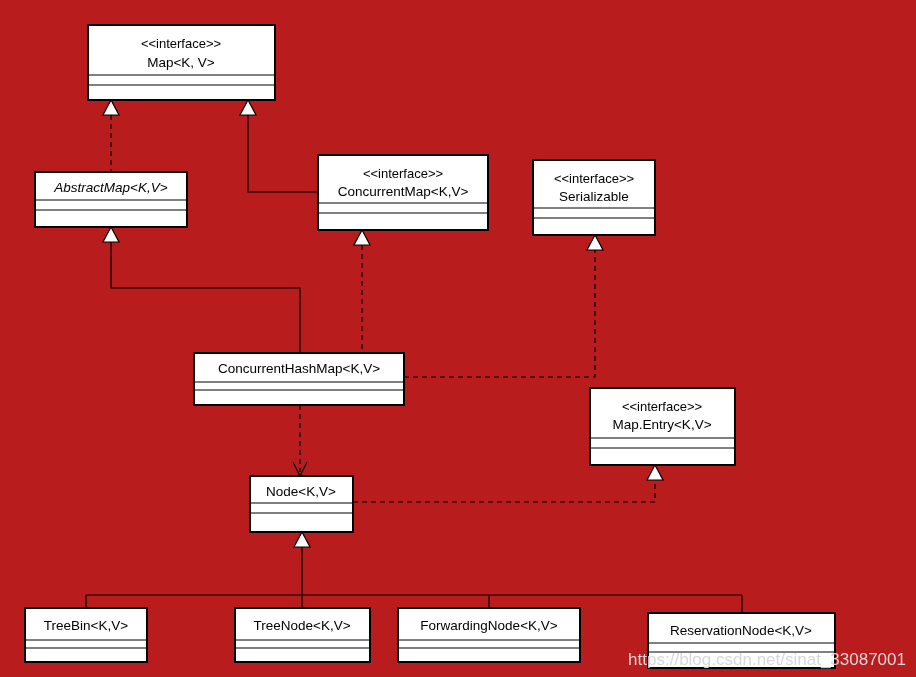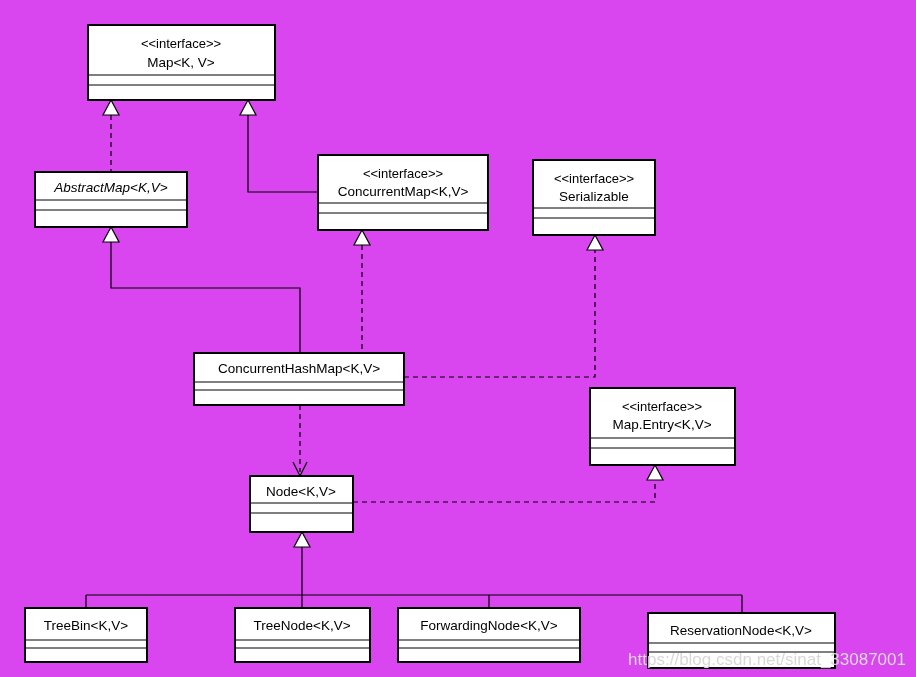--- a/index.html
+++ b/index.html
@@ -1,16 +1,16 @@
 <!DOCTYPE html>
 <html><head>
 <meta charset="utf-8">
 <style>
   html,body{margin:0;padding:0;background:#ffffff;}
-  .stage{position:relative;width:916px;height:677px;background:#d946ef;overflow:hidden;
+  .stage{position:relative;width:916px;height:677px;background:#b91c1c;overflow:hidden;
          font-family:"Liberation Sans","DejaVu Sans",sans-serif;}
   svg{display:block;}
   .box{fill:#ffffff;stroke:#000000;stroke-width:2;}
   .sep{stroke:#000000;stroke-width:1;}
   .conn{stroke:#000000;stroke-width:1.2;fill:none;}
   .dashed{stroke-dasharray:5,4;}
   .arrowhead{fill:#ffffff;stroke:#000000;stroke-width:1.2;}
   .openarrow{fill:none;stroke:#000000;stroke-width:1.2;}
   .cls-name{font-size:13.5px;fill:#000000;text-anchor:middle;}
   .stereo{font-size:13px;fill:#000000;text-anchor:middle;}

